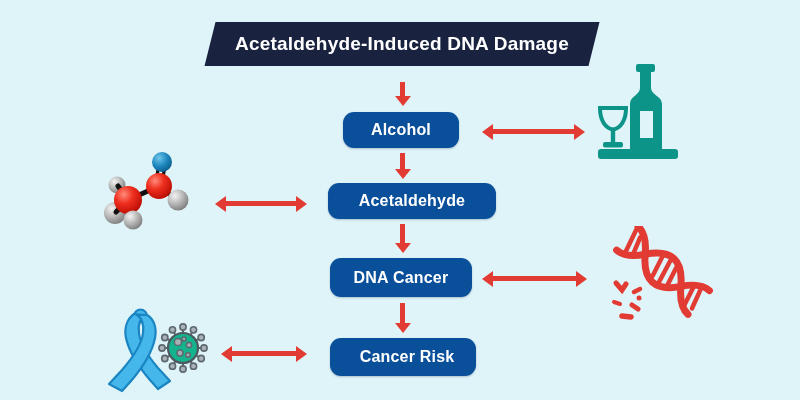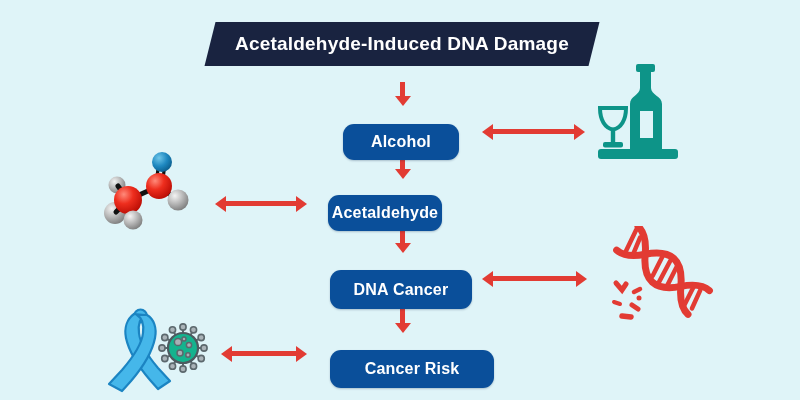--- a/index.html
+++ b/index.html
@@ -16,26 +16,25 @@
     display:block;transform:skewX(14deg);color:#ffffff;
     font-weight:bold;font-size:19px;line-height:44px;text-align:center;
     letter-spacing:.2px;white-space:nowrap;
   }
   
   .node{
     position:absolute;background:#0a4f9a;color:#fff;border-radius:11px;
     display:flex;align-items:center;justify-content:center;
     font-weight:bold;font-size:16px;letter-spacing:.2px;
     box-shadow:0 1px 2px rgba(10,40,80,.25);
-    margin-top:12px;
   }
   #node-alcohol{left:343px;top:112px;width:116px;height:36px;}
-  #node-acetaldehyde{left:328px;top:183px;width:114px;height:36px;}
+  #node-acetaldehyde{left:328px;top:183px;width:168px;height:36px;}
   #node-dna{left:330px;top:258px;width:142px;height:39px;}
-  #node-cancer{left:330px;top:338px;width:164px;height:38px;}
+  #node-cancer{left:330px;top:338px;width:138px;height:38px;padding-left:8px;}
   
   .varrow{position:absolute;width:5px;background:#e23b33;}
   .varrow::after{
     content:"";position:absolute;left:50%;bottom:-10px;transform:translateX(-50%);
     border-left:8px solid transparent;border-right:8px solid transparent;
     border-top:10px solid #e23b33;
   }
   #v1{left:400px;top:82px;height:14px;}
   #v2{left:400px;top:153px;height:16px;}
   #v3{left:400px;top:224px;height:19px;}

